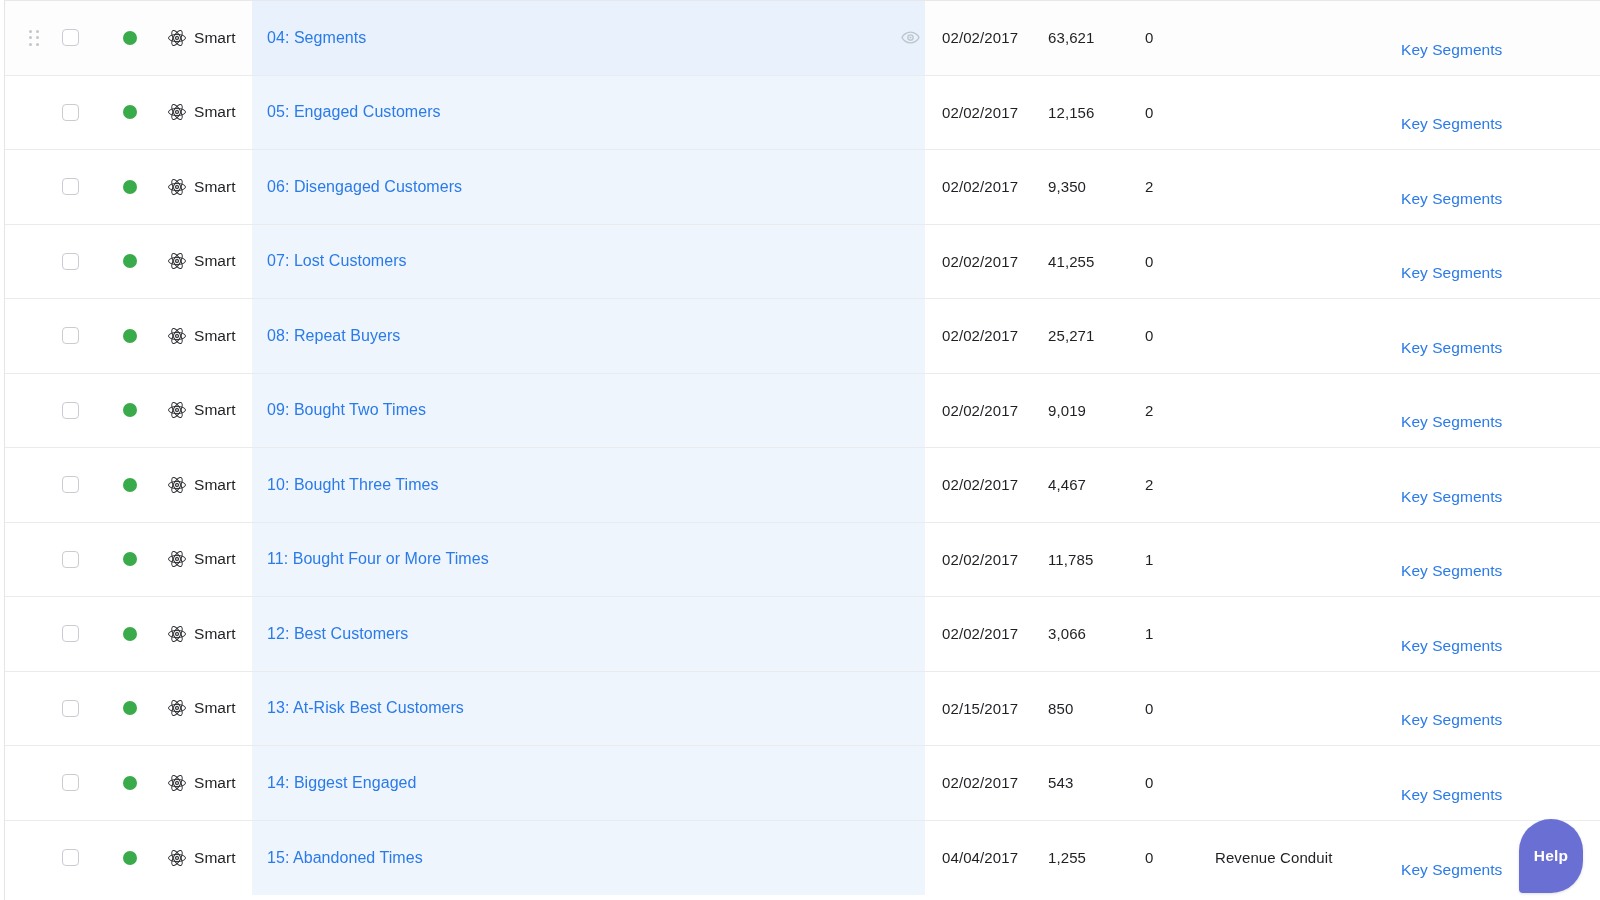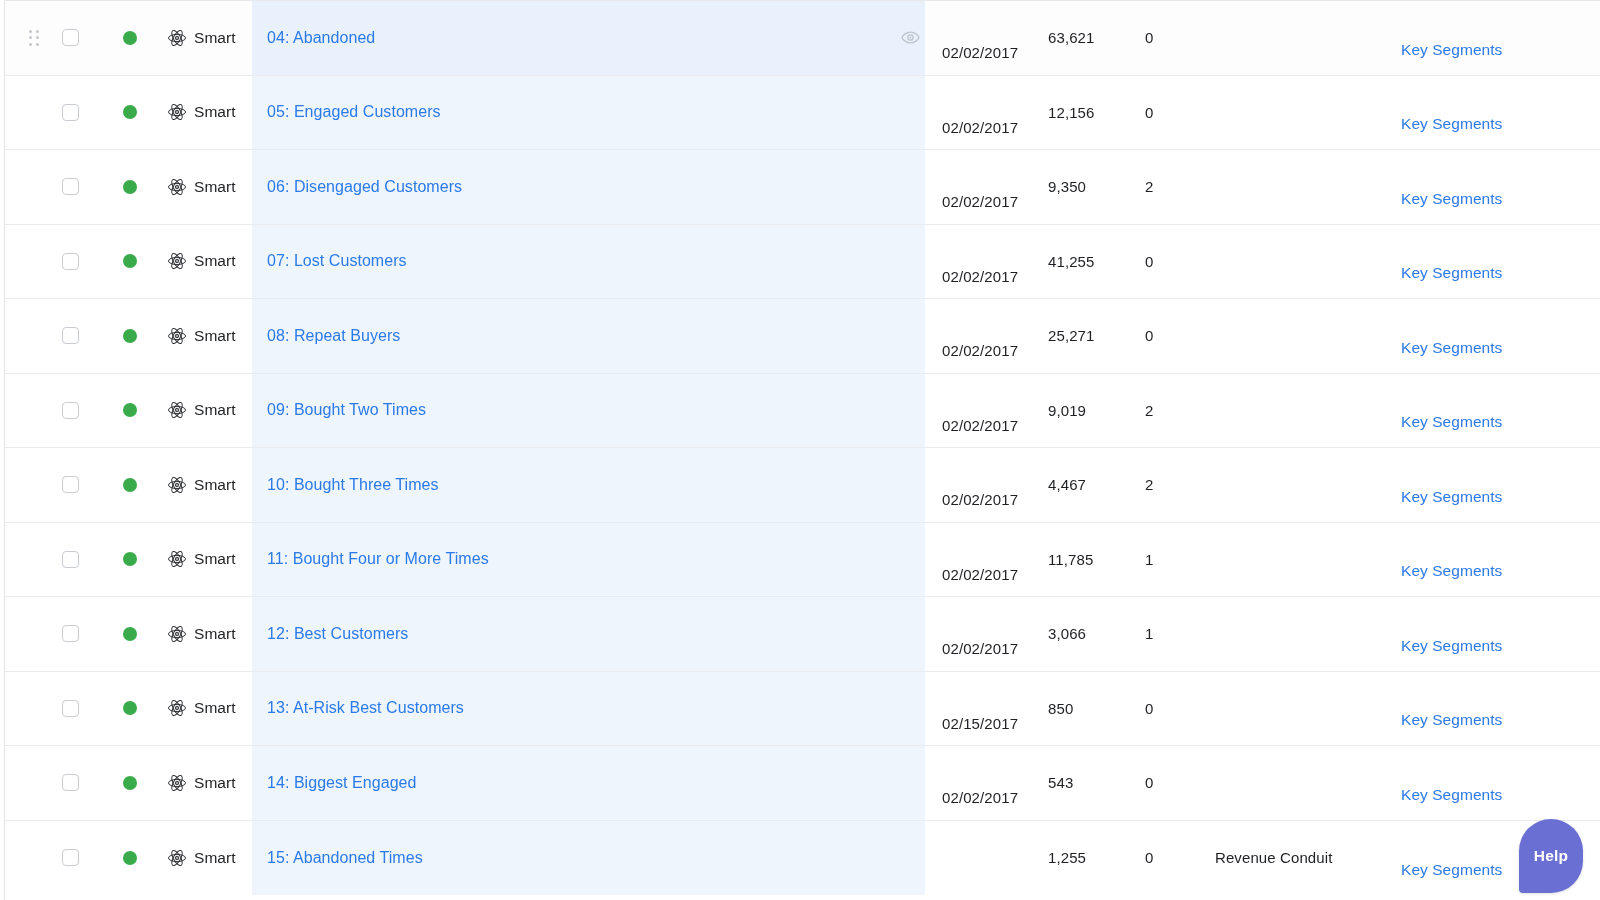--- a/index.html
+++ b/index.html
@@ -68,21 +68,21 @@
     color: #202124;
   }
 
   
   .c-drag      { left: 16px;   width: 26px; justify-content: center; }
   .c-check     { left: 52px;   width: 26px; justify-content: center; }
   .c-status    { left: 112px;  width: 26px; justify-content: center; }
   .c-type      { left: 162px;  width: 86px; }
   .c-name      { left: 262px;  width: 600px; }
   .c-eye       { left: 888px;  width: 34px; justify-content: center; }
-  .c-date      { left: 937px;  width: 106px; margin-top: 15px; }
+  .c-date      { left: 937px;  width: 106px; }
   .c-count     { left: 1043px; width: 96px; text-align: center; }
   .c-number    { left: 1140px; width: 70px; }
   .c-source    { left: 1210px; width: 180px; }
   .c-actions   { left: 1396px; width: 190px; }
 
   
   .drag-handle {
     display: grid;
     grid-template-columns: repeat(2, 3px);
     grid-template-rows: repeat(3, 3px);
@@ -208,21 +208,21 @@
                   <ellipse cx="12" cy="12" rx="10.2" ry="4.3" transform="rotate(120 12 12)"></ellipse>
                   <circle cx="12" cy="12" r="2.1"></circle>
                 </g>
                 <circle cx="12" cy="12" r="0.95" fill="#2b2c30"></circle>
               </svg>
             </span>
             <span class="type-label">Smart</span>
           </span>
         </div>
         <div class="cell c-name">
-          <a class="name-link" href="#">04: Abandoned</a>
+          <a class="name-link" href="#">04: Segments</a>
         </div>
         <div class="cell c-eye">
           <span>
             <svg class="eye-icon" viewBox="0 0 24 24" aria-hidden="true">
               <path d="M12 5.2C6.8 5.2 2.6 9 1.2 12c1.4 3 5.6 6.8 10.8 6.8S21.4 15 22.8 12C21.4 9 17.2 5.2 12 5.2z" fill="none" stroke="#9aa0a6" stroke-width="1.7"></path>
               <circle cx="12" cy="12" r="3.4" fill="none" stroke="#9aa0a6" stroke-width="1.7"></circle>
               <circle cx="12" cy="12" r="1.3" fill="#9aa0a6"></circle>
             </svg>
           </span>
         </div>
@@ -714,20 +714,23 @@
                 <circle cx="12" cy="12" r="0.95" fill="#2b2c30"></circle>
               </svg>
             </span>
             <span class="type-label">Smart</span>
           </span>
         </div>
         <div class="cell c-name">
           <a class="name-link" href="#">15: Abandoned Times</a>
         </div>
         <div class="cell c-eye"></div>
+        <div class="cell c-date">
+          <span class="data-text">04/04/2017</span>
+        </div>
         <div class="cell c-count">
           <span class="data-text">1,255</span>
         </div>
         <div class="cell c-number">
           <span class="data-text">0</span>
         </div>
         <div class="cell c-source">
           <span class="data-text">Revenue Conduit</span>
         </div>
         <div class="cell c-actions">

